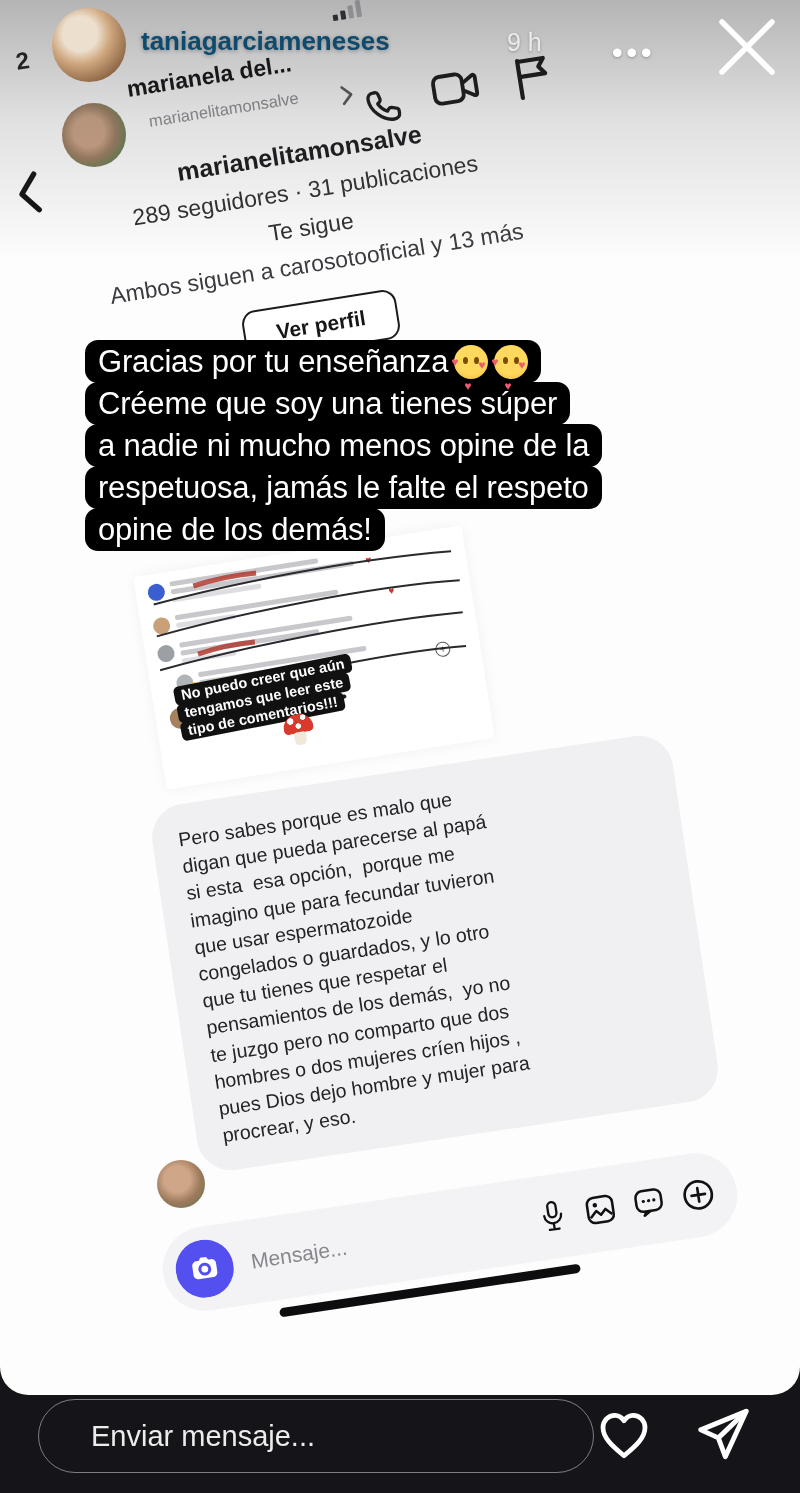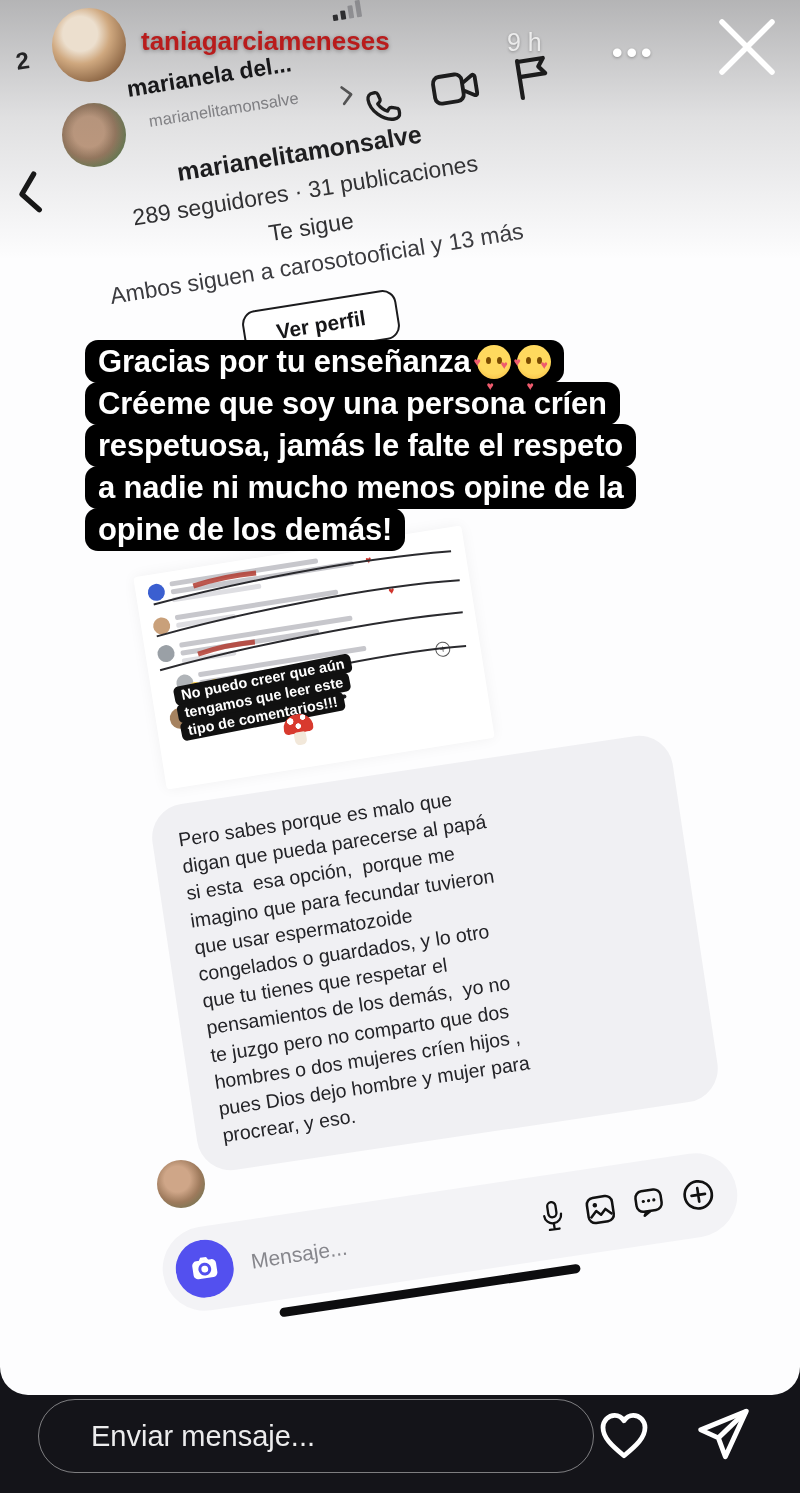--- a/index.html
+++ b/index.html
@@ -9,21 +9,21 @@
 
   
   #story{left:0;top:0;width:800px;height:1395px;background:#fdfdfe;
          border-radius:0 0 28px 28px;overflow:hidden;}
   #top-shade{left:0;top:0;width:800px;height:260px;z-index:4;pointer-events:none;
          background:linear-gradient(180deg,rgba(40,40,42,.34) 0%,rgba(90,90,92,.18) 45%,rgba(150,150,150,0) 100%);}
 
   
   #story-avatar{left:52px;top:8px;width:74px;height:74px;border-radius:50%;z-index:10;
       background:radial-gradient(circle at 38% 35%,#ecdfce 0 26%,#cfa87f 45%,#8a6443 78%,#6e4e33 100%);}
-  #story-user{left:141px;top:26px;z-index:10;color:#b91c1c;font-weight:bold;font-size:26px;
+  #story-user{left:141px;top:26px;z-index:10;color:#0c4a6e;font-weight:bold;font-size:26px;
       text-shadow:0 1px 4px rgba(0,0,0,.35);}
   #story-time{left:507px;top:28px;z-index:10;color:rgba(255,255,255,.78);font-size:25px;
       text-shadow:0 1px 3px rgba(0,0,0,.3);}
   #more-btn{left:612px;top:36px;z-index:10;color:#fff;font-size:30px;font-weight:bold;
       letter-spacing:4px;text-shadow:0 1px 3px rgba(0,0,0,.3);}
   #close-btn{left:714px;top:14px;z-index:10;width:66px;height:66px;}
 
   
   .r9{transform:rotate(-9deg);}
   .r9l{transform:rotate(-9deg);transform-origin:0 50%;}
@@ -50,21 +50,21 @@
   #profile-block .pline{font-size:23px;margin-bottom:10px;}
   #profile-block .pmut{font-size:23px;color:#3c3c40;}
 
   #ver-perfil{left:243px;top:300px;width:152px;height:46px;border:2.5px solid #1b1b1d;
       border-radius:14px;display:flex;align-items:center;justify-content:center;
       font-size:21px;font-weight:bold;color:#161618;background:#fff;z-index:3;}
 
   
   #caption{left:85px;top:341px;z-index:6;}
   #caption .ov-line{display:block;width:fit-content;background:#000;color:#fff;
-      font-weight:bold;font-size:31px;line-height:43px;padding:0 13px;border-radius:13px;
+      font-weight:normal;font-size:31px;line-height:43px;padding:0 13px;border-radius:13px;
       margin-top:-1px;letter-spacing:-0.2px;white-space:nowrap;}
   .emoji-love{display:inline-block;width:34px;height:34px;border-radius:50%;position:relative;
       background:radial-gradient(circle at 50% 38%,#ffd95e 0 58%,#f2b33c 100%);
       vertical-align:-7px;margin-left:6px;}
   .emoji-love::before{content:"";position:absolute;width:5px;height:7px;border-radius:50%;
       background:#7a4b00;left:9px;top:12px;box-shadow:11px 0 0 #7a4b00;}
   .emoji-love::after{content:"\2665";position:absolute;color:#ee5b6d;font-size:12px;
       left:-3px;top:-4px;text-shadow:27px 3px 0 #ee5b6d,13px 24px 0 #ee5b6d;}
 
   
@@ -176,23 +176,23 @@
     <div class="pname">marianelitamonsalve</div>
     <div class="pline">289 seguidores · 31 publicaciones</div>
     <div class="pline">Te sigue</div>
     <div class="pmut">Ambos siguen a carosotooficial y 13 más</div>
   </div>
 
   <div id="ver-perfil" class="abs r9">Ver perfil</div>
 
   <div id="caption" class="abs">
     <span class="ov-line"><span>Gracias por tu enseñanza</span><span class="emoji-love"></span><span class="emoji-love"></span></span>
-    <span class="ov-line">Créeme que soy una persona críen</span>
+    <span class="ov-line">Créeme que soy una tienes súper</span>
+    <span class="ov-line">a nadie ni mucho menos opine de la</span>
     <span class="ov-line">respetuosa, jamás le falte el respeto</span>
-    <span class="ov-line">a nadie ni mucho menos opine de la</span>
     <span class="ov-line">opine de los demás!</span>
   </div>
 
   <div id="comments-card" class="abs r9">
     <div class="c-row" style="top:10px">
       <div class="c-av" style="background:#3b5fd0"></div>
       <div class="c-lines">
           <i style="width:150px"></i>
           <i style="width:185px"></i>
           <i style="width:90px;background:#dedee2"></i>

